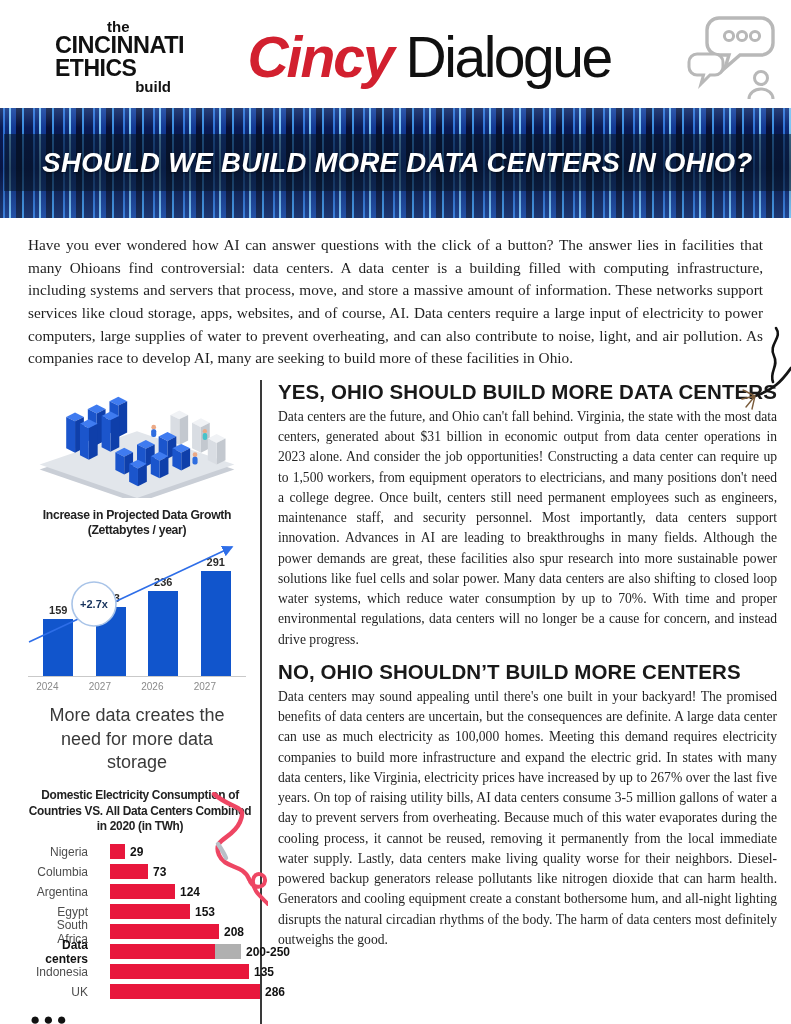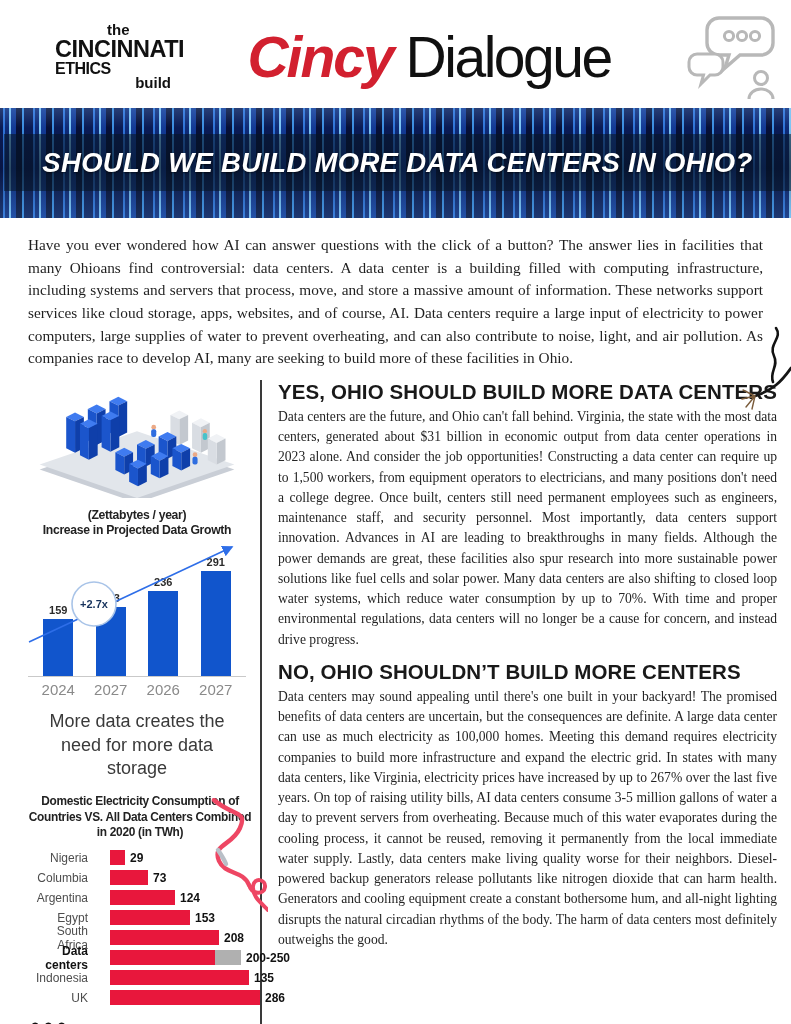--- a/index.html
+++ b/index.html
@@ -5,21 +5,21 @@
   * { box-sizing: border-box; margin: 0; padding: 0; }
   html,body { background:#ffffff; }
   body { font-family: "Liberation Sans", sans-serif; }
   .page { position:relative; width:791px; height:1024px; margin:0 auto; background:#fff; overflow:hidden; }
 
   
   .header { display:flex; align-items:center; height:108px; padding:10px 14px 4px 55px; }
   .logo { width:122px; line-height:0.98; color:#111; flex:0 0 auto; }
   .logo-the { font-size:15px; font-weight:600; margin-left:52px; }
   .logo-cin { font-size:23.5px; font-weight:800; letter-spacing:-0.5px; }
-  .logo-eth { font-size:16px; font-weight:800; letter-spacing:-0.5px; }
+  .logo-eth { font-size:23px; font-weight:800; letter-spacing:-0.5px; }
   .logo-center { font-size:15px; font-weight:600; text-align:right; padding-right:6px; }
   .masthead { flex:1; display:flex; justify-content:center; align-items:baseline; white-space:nowrap;gap:12px; }
   .brand-red { font-size:57px; font-weight:800; font-style:italic; color:#d2202f; letter-spacing:-2px; }
   .brand-black { font-size:57px; font-weight:400; color:#101010; letter-spacing:-2.5px; margin-left:1px; }
   .chat-wrap { flex:0 0 auto; width:96px; display:flex; justify-content:flex-end; }
 
   
   .banner { height:110px; position:relative;
     background:
       linear-gradient(180deg, rgba(160,210,255,0.20) 0%, rgba(5,10,40,0) 18%, rgba(3,8,30,0.30) 55%, rgba(120,190,245,0.18) 100%),
@@ -50,21 +50,21 @@
   .chart-title { font-size:12.2px; font-weight:800; letter-spacing:-0.3px; color:#222;
     text-align:center; line-height:1.25; margin-top:6px; }
   .vchart { position:relative; width:218px; margin-top:4px; }
   .vplot { position:relative; height:134px; display:flex; align-items:flex-end;
     justify-content:space-around; padding:0 4px; z-index:1; }
   .vslot { display:flex; flex-direction:column; align-items:center; width:44px; }
   .vval { font-size:11px; font-weight:700; color:#2b2b2b; margin-bottom:3px; }
   .vbar { width:30px; }
   .vaxis { height:1px; background:#c9c9c9; }
   .vcats { display:flex; justify-content:space-around; padding:4px 4px 0 4px; }
-  .vcat { width:44px; text-align:center; font-size:15px; color:#8a8a8a; }
+  .vcat { width:44px; font-size:10px; color:#8a8a8a; }
   .arrow-overlay { position:absolute; left:0; top:0; z-index:2; pointer-events:none; }
   .annot-text { font-size:11px; font-weight:700; fill:#16325c; }
   .caption { font-size:18px; color:#3a3a3a; text-align:center; line-height:1.3; margin:12px 6px 14px 6px; }
 
   .hchart { position:relative; width:224px; margin-top:6px; }
   .hchart-title { font-size:11.9px; font-weight:800; letter-spacing:-0.3px; color:#222;
     text-align:center; line-height:1.3; margin-bottom:9px; }
   .hrow { display:flex; align-items:center; height:16px; margin-bottom:4px; }
   .hlabel { width:82px; flex:0 0 auto; text-align:right; padding-right:22px; font-size:12px; color:#4d4d4d; }
   .hbold { font-weight:800; color:#111; }
@@ -191,22 +191,22 @@
             <rect x="165.4" y="78" width="5.2" height="8" rx="2" fill="#2f6ee0"></rect>
           <circle cx="126" cy="48" r="2.4" fill="#eba986"></circle>
             <rect x="123.4" y="50" width="5.2" height="8" rx="2" fill="#2f6ee0"></rect>
           <circle cx="178" cy="52" r="2.2" fill="#eba986"></circle>
             <rect x="175.8" y="54" width="4.6" height="7" rx="2" fill="#49c2c9"></rect>
         </g>
       </svg>
 
       
       <div class="chart-title">
+        <div>Increase in Projected Data Growth</div>
         <div>(Zettabytes / year)</div>
-        <div>Increase in Projected Data Growth</div>
       </div>
       <div class="vchart">
         <svg class="arrow-overlay" width="218" height="134" viewBox="0 0 218 134">
           <defs>
             <marker id="ah" markerWidth="9" markerHeight="9" refX="6" refY="3.5" orient="auto">
               <polygon points="0,0 7,3.5 0,7" fill="#2e6ee8"></polygon>
             </marker>
           </defs>
           <line x1="1" y1="100" x2="204" y2="5" stroke="#2e6ee8" stroke-width="1.6" marker-end="url(#ah)"></line>
           <circle cx="66" cy="62" r="22" fill="#ffffff" stroke="#a9c4e8" stroke-width="1.6"></circle>

